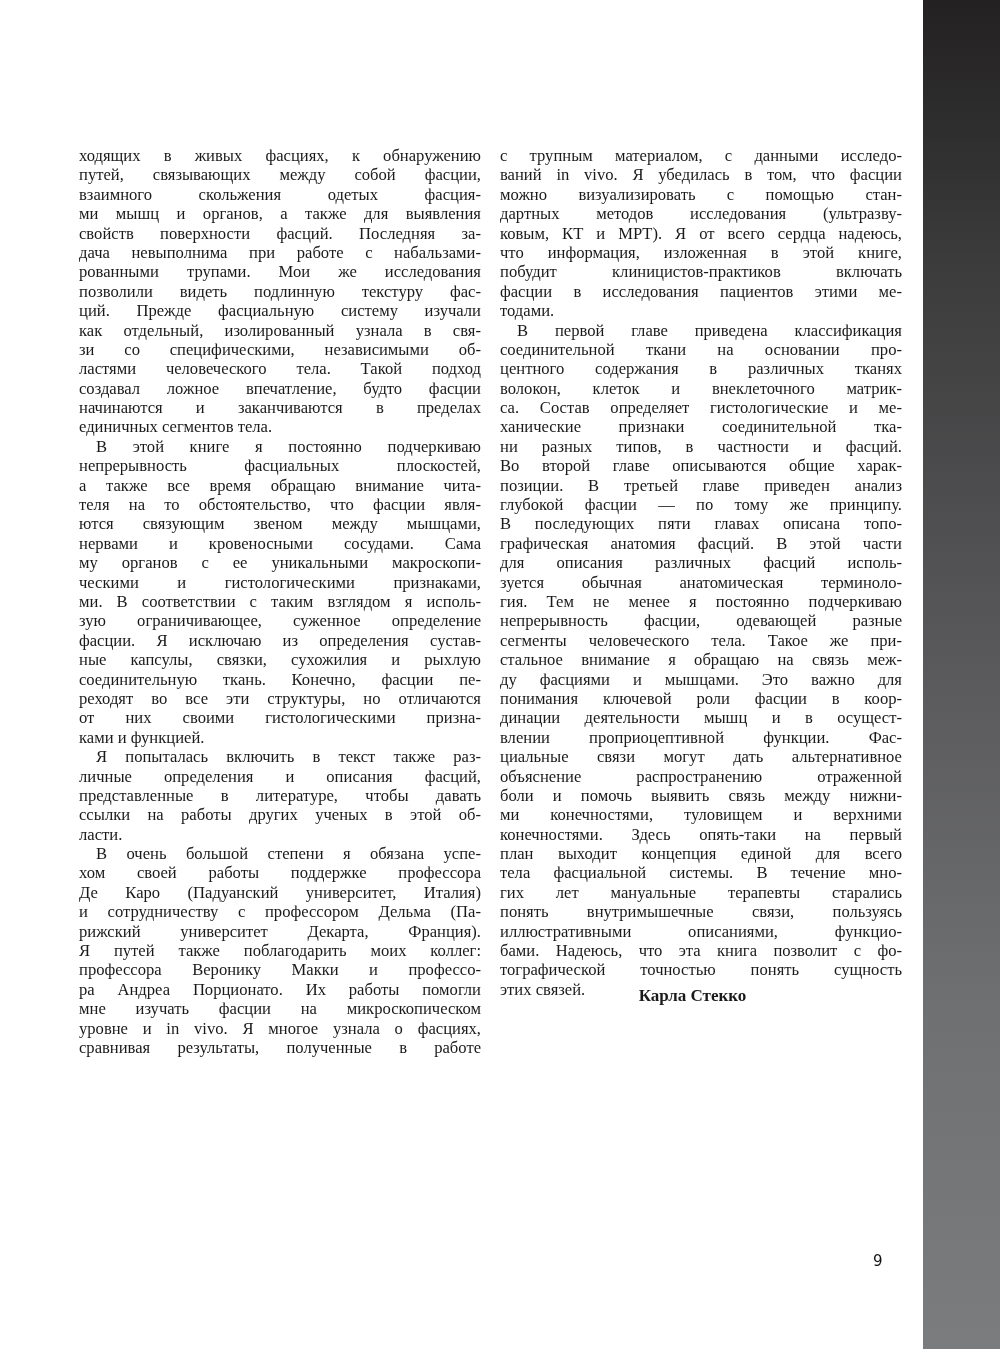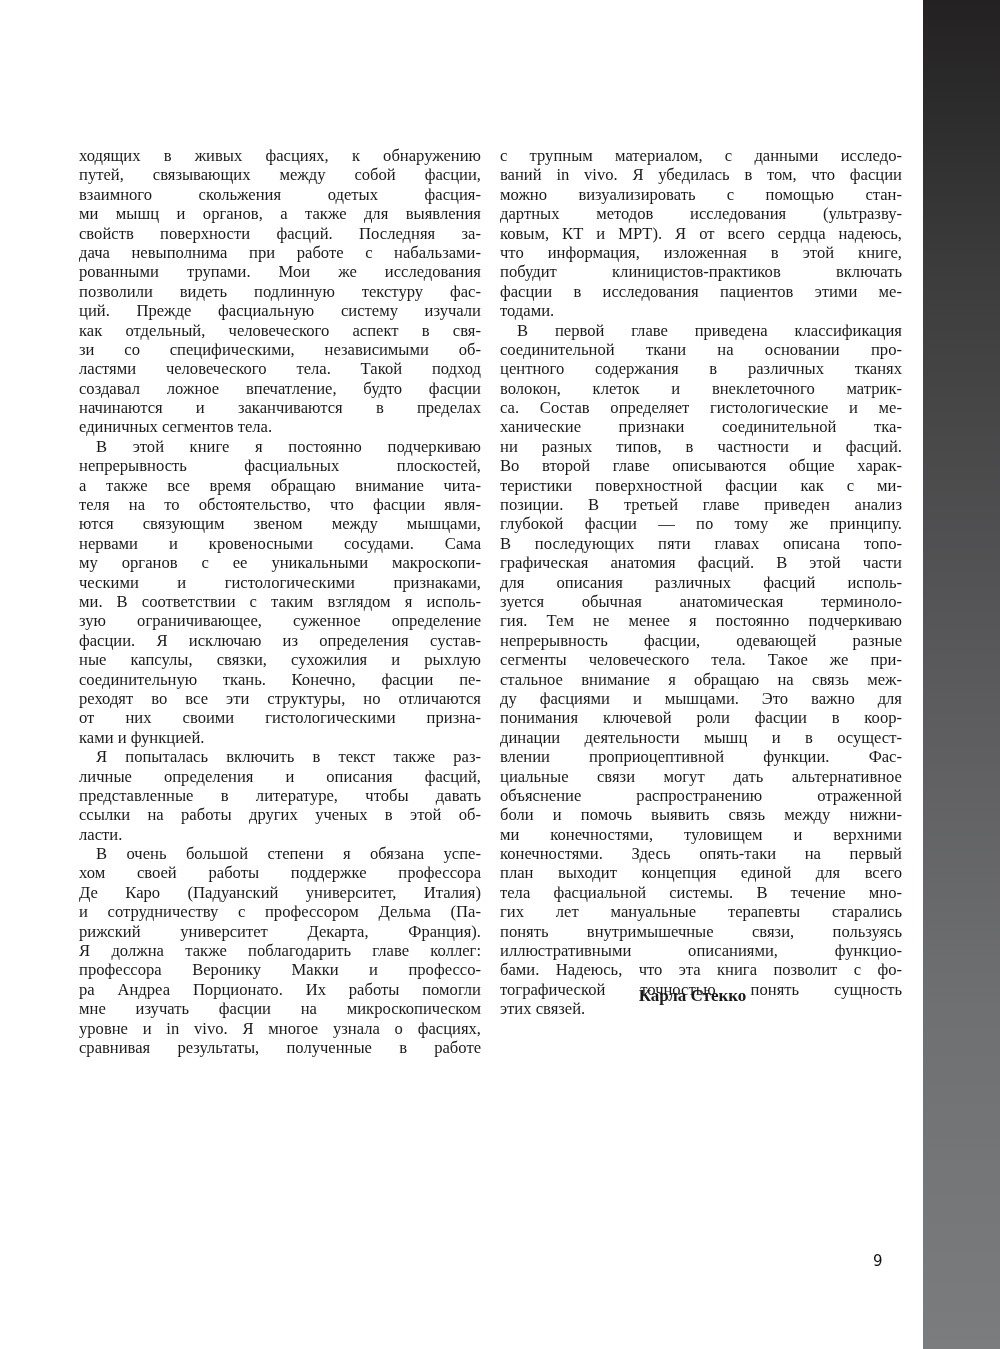--- a/index.html
+++ b/index.html
@@ -49,21 +49,21 @@
 <div class="column col-left" id="col-left">
     <span class="line">ходящих в живых фасциях, к обнаружению</span>
     <span class="line">путей, связывающих между собой фасции,</span>
     <span class="line">взаимного скольжения одетых фасция-</span>
     <span class="line">ми мышц и органов, а также для выявления</span>
     <span class="line">свойств поверхности фасций. Последняя за-</span>
     <span class="line">дача невыполнима при работе с набальзами-</span>
     <span class="line">рованными трупами. Мои же исследования</span>
     <span class="line">позволили видеть подлинную текстуру фас-</span>
     <span class="line">ций. Прежде фасциальную систему изучали</span>
-    <span class="line">как отдельный, человеческого аспект в свя-</span>
+    <span class="line">как отдельный, изолированный узнала в свя-</span>
     <span class="line">зи со специфическими, независимыми об-</span>
     <span class="line">ластями человеческого тела. Такой подход</span>
     <span class="line">создавал ложное впечатление, будто фасции</span>
     <span class="line">начинаются и заканчиваются в пределах</span>
     <span class="line last">единичных сегментов тела.</span>
     <span class="line indent">В этой книге я постоянно подчеркиваю</span>
     <span class="line">непрерывность фасциальных плоскостей,</span>
     <span class="line">а также все время обращаю внимание чита-</span>
     <span class="line">теля на то обстоятельство, что фасции явля-</span>
     <span class="line">ются связующим звеном между мышцами,</span>
@@ -81,21 +81,21 @@
     <span class="line indent">Я попыталась включить в текст также раз-</span>
     <span class="line">личные определения и описания фасций,</span>
     <span class="line">представленные в литературе, чтобы давать</span>
     <span class="line">ссылки на работы других ученых в этой об-</span>
     <span class="line last">ласти.</span>
     <span class="line indent">В очень большой степени я обязана успе-</span>
     <span class="line">хом своей работы поддержке профессора</span>
     <span class="line">Де Каро (Падуанский университет, Италия)</span>
     <span class="line">и сотрудничеству с профессором Дельма (Па-</span>
     <span class="line">рижский университет Декарта, Франция).</span>
-    <span class="line">Я должна также поблагодарить главе коллег:</span>
+    <span class="line">Я путей также поблагодарить моих коллег:</span>
     <span class="line">профессора Веронику Макки и профессо-</span>
     <span class="line">ра Андреа Порционато. Их работы помогли</span>
     <span class="line">мне изучать фасции на микроскопическом</span>
     <span class="line">уровне и in vivo. Я многое узнала о фасциях,</span>
     <span class="line">сравнивая результаты, полученные в работе</span>
   </div>
 <div class="column col-right" id="col-right">
     <span class="line">с трупным материалом, с данными исследо-</span>
     <span class="line">ваний in vivo. Я убедилась в том, что фасции</span>
     <span class="line">можно визуализировать с помощью стан-</span>
@@ -106,21 +106,20 @@
     <span class="line">фасции в исследования пациентов этими ме-</span>
     <span class="line last">тодами.</span>
     <span class="line indent">В первой главе приведена классификация</span>
     <span class="line">соединительной ткани на основании про-</span>
     <span class="line">центного содержания в различных тканях</span>
     <span class="line">волокон, клеток и внеклеточного матрик-</span>
     <span class="line">са. Состав определяет гистологические и ме-</span>
     <span class="line">ханические признаки соединительной тка-</span>
     <span class="line">ни разных типов, в частности и фасций.</span>
     <span class="line">Во второй главе описываются общие харак-</span>
-    <span class="line">теристики поверхностной фасции как с ми-</span>
     <span class="line">позиции. В третьей главе приведен анализ</span>
     <span class="line">глубокой фасции — по тому же принципу.</span>
     <span class="line">В последующих пяти главах описана топо-</span>
     <span class="line">графическая анатомия фасций. В этой части</span>
     <span class="line">для описания различных фасций исполь-</span>
     <span class="line">зуется обычная анатомическая терминоло-</span>
     <span class="line">гия. Тем не менее я постоянно подчеркиваю</span>
     <span class="line">непрерывность фасции, одевающей разные</span>
     <span class="line">сегменты человеческого тела. Такое же при-</span>
     <span class="line">стальное внимание я обращаю на связь меж-</span>

